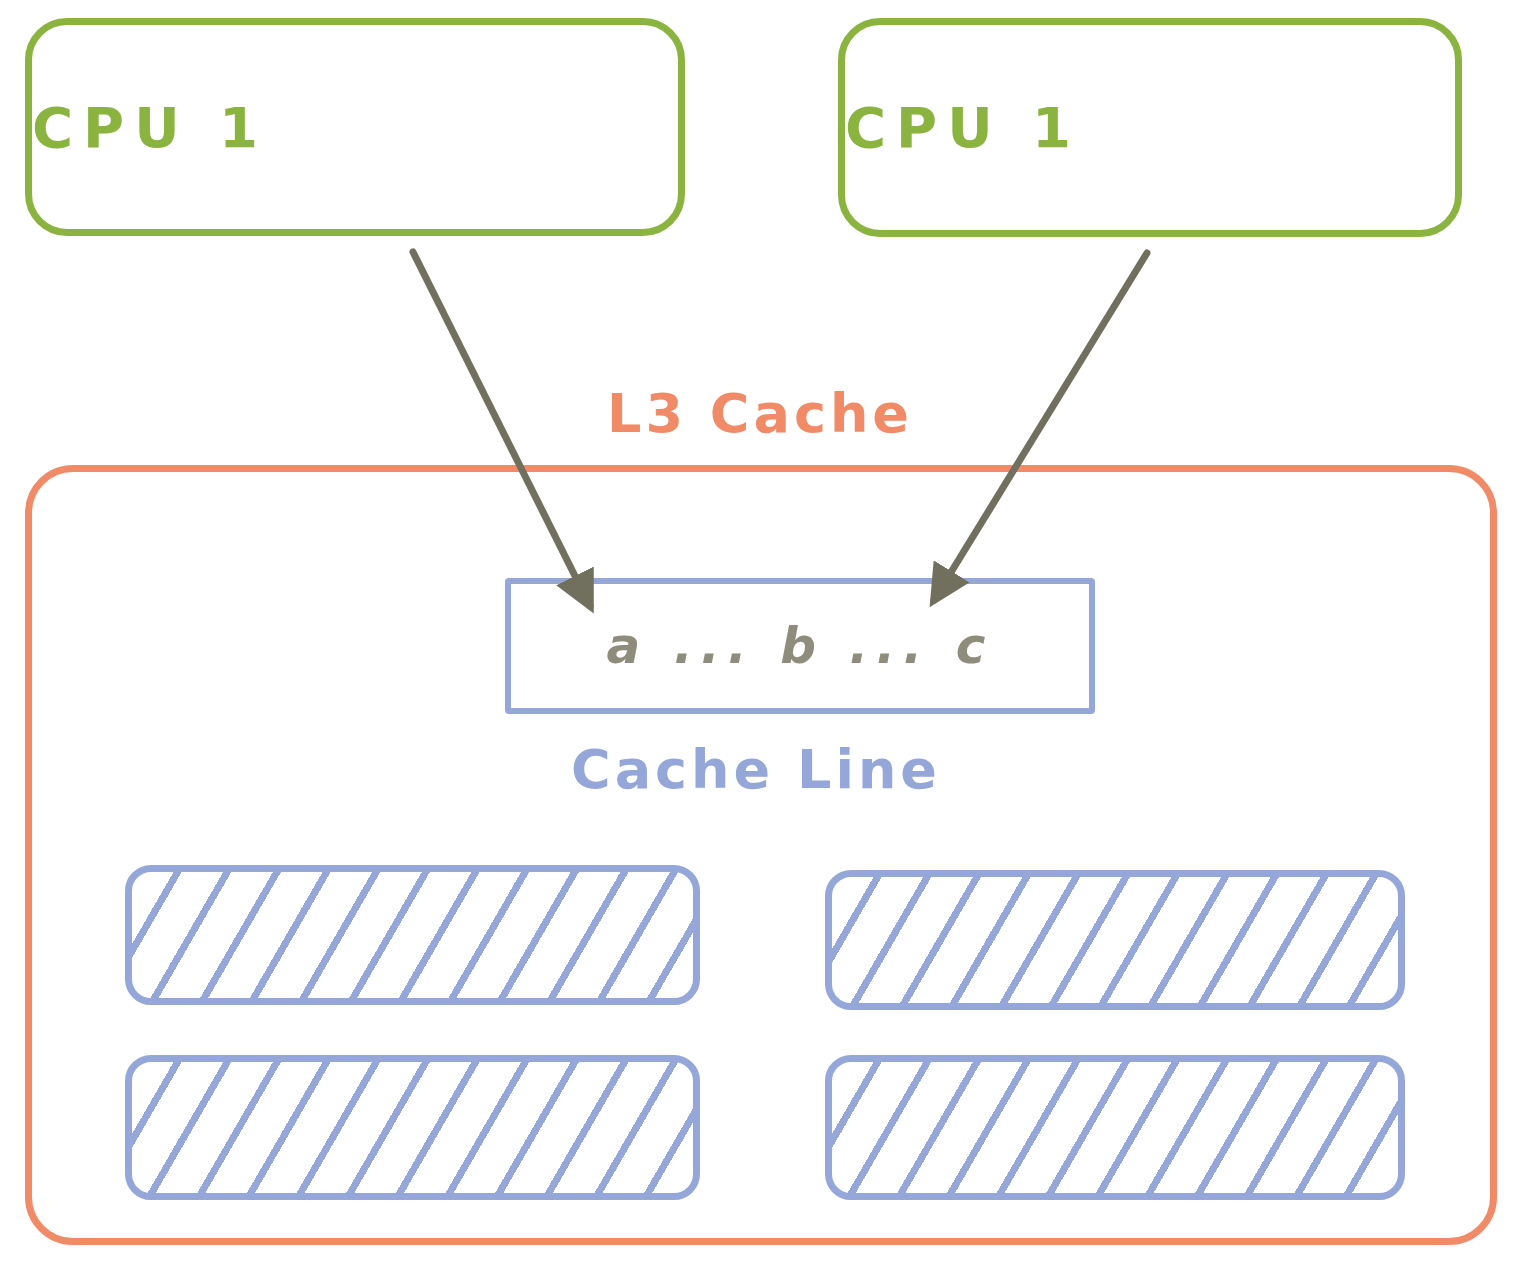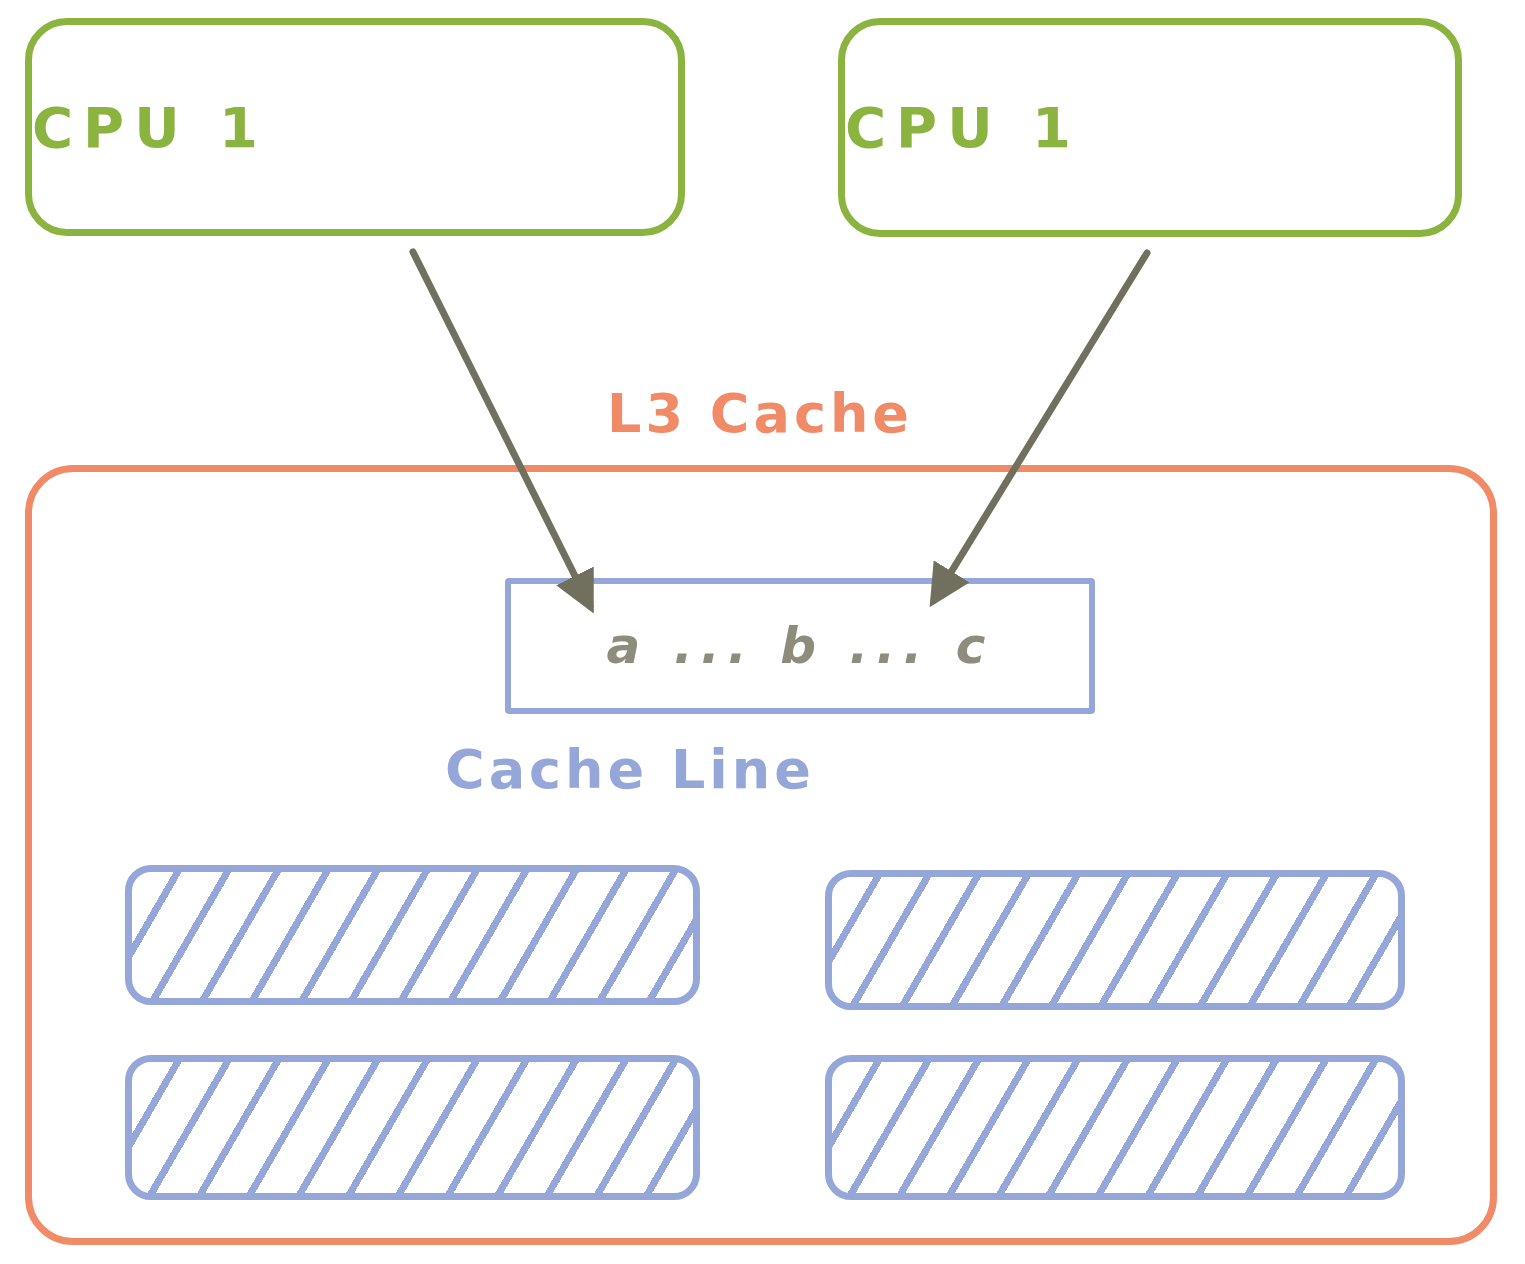--- a/index.html
+++ b/index.html
@@ -58,22 +58,22 @@
     margin-left:40px;
   }
   .cache-line-content{
     color:var(--cache-text);
     font-size:50px;font-weight:bold;
     font-style:italic;
     letter-spacing:8px;
   }
   .cache-line-label{
     position:absolute;
-    left:445px;top:738px;width:600px;
-    text-align:left;
+    left:456px;top:738px;width:600px;
+    text-align:center;
     color:var(--blue);
     font-size:54px;font-weight:bold;
     letter-spacing:4px;
   }
   .mem-block{
     position:absolute;
     border:7px solid var(--blue);
     border-radius:26px;
     background-image:repeating-linear-gradient(
       120deg,

